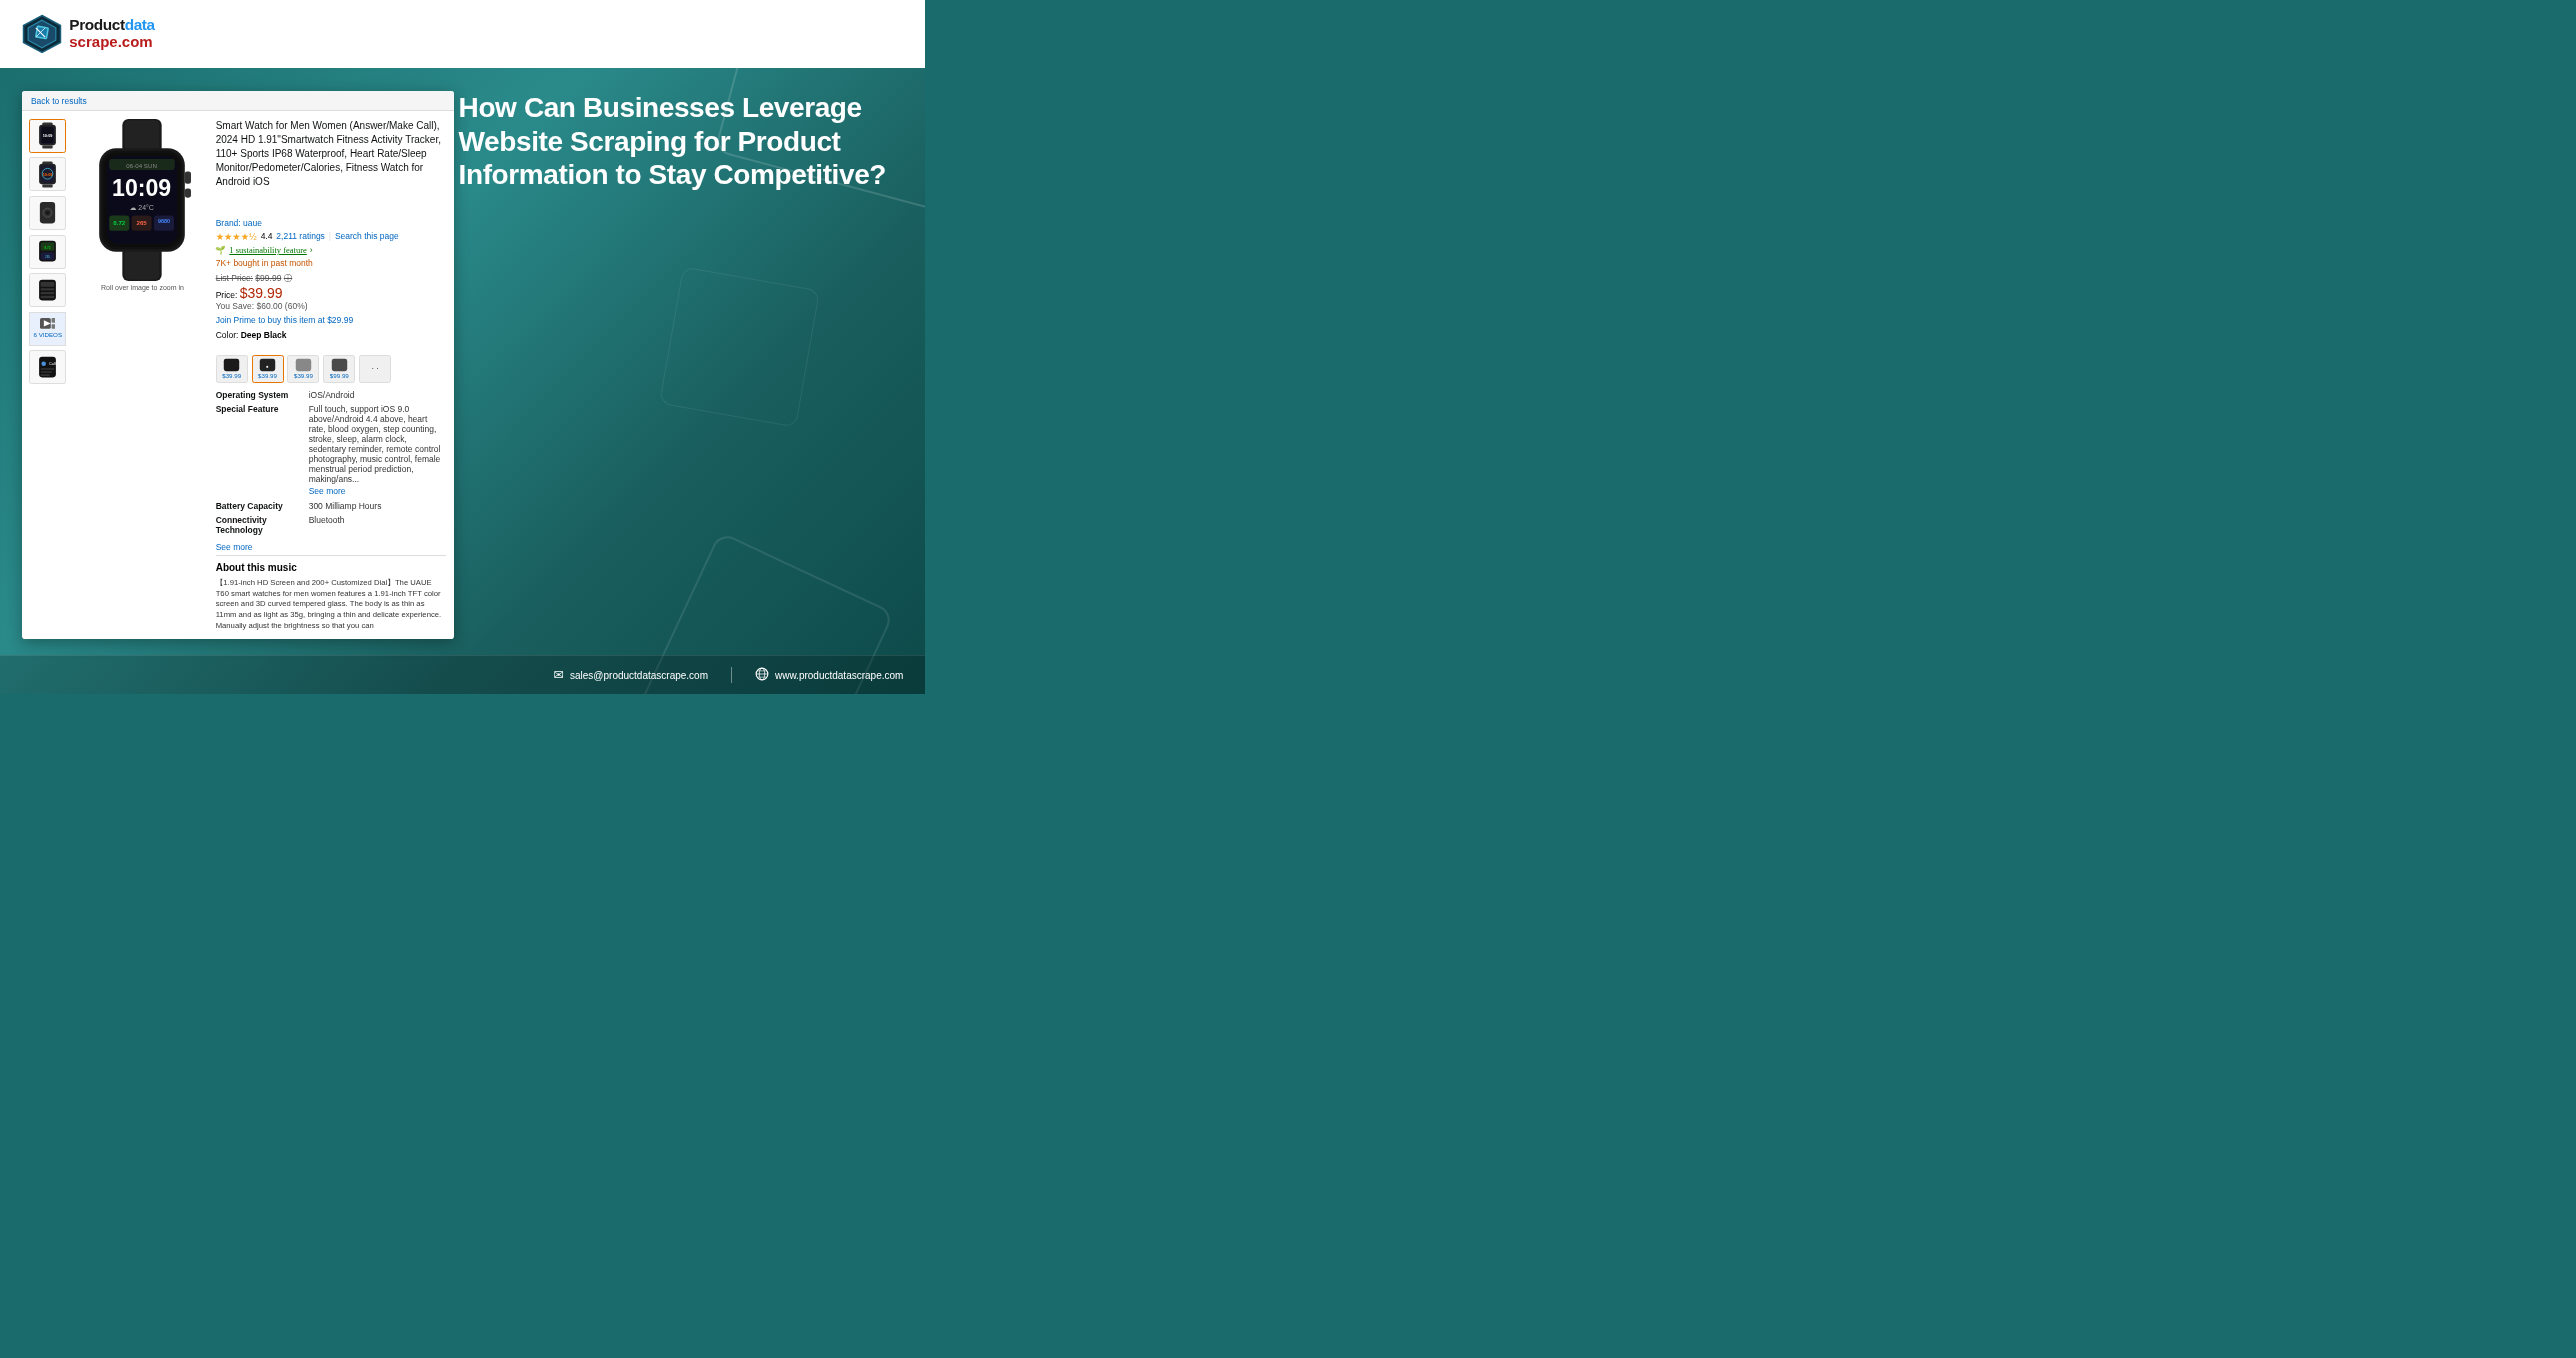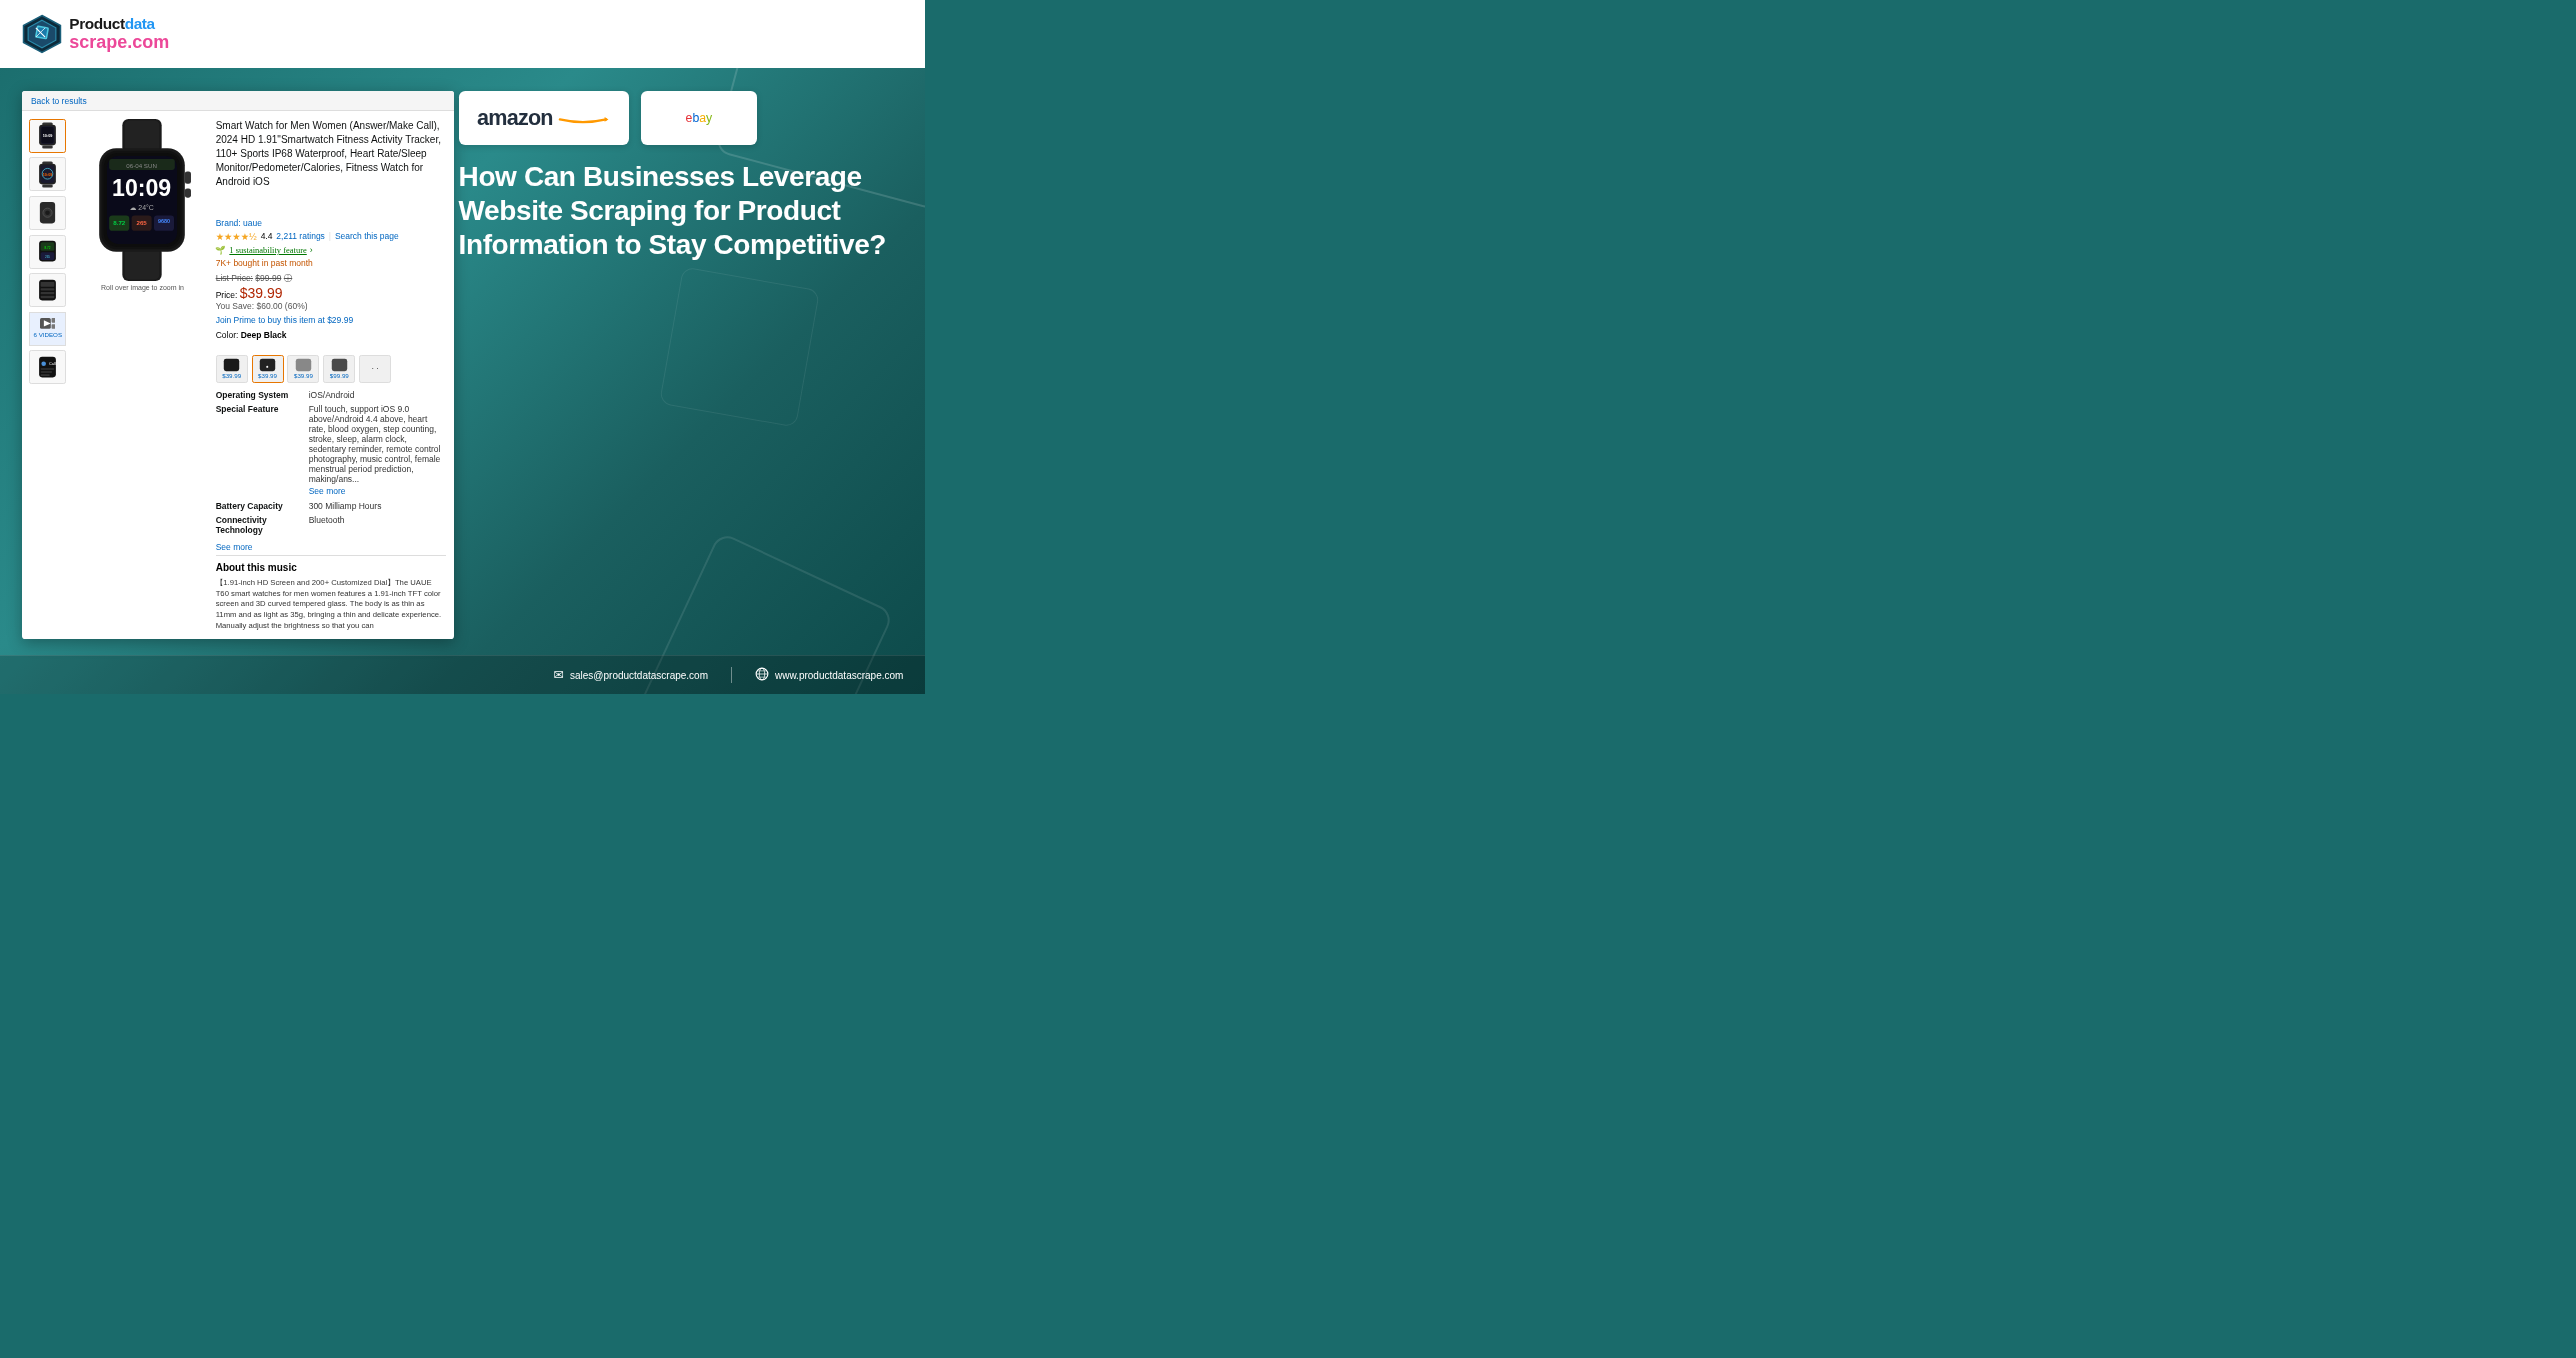--- a/index.html
+++ b/index.html
@@ -93,23 +93,23 @@
       font-weight: 900;
       color: #1a1a1a;
       letter-spacing: -0.4px;
     }
 
     .logo-text-top span {
       color: #2196f3;
     }
 
     .logo-text-bottom {
-      font-size: 18px;
+      font-size: 15px;
       font-weight: 700;
-      color: #ec4899;
+      color: #b91c1c;
     }
 
     
     .content-area {
       display: flex;
       flex: 1;
       padding: 23px 21.6px 15.4px 21.6px;
       gap: 5px;
     }
 
@@ -744,39 +744,20 @@
           <div class="about-section">
             <div class="about-title">About this music</div>
             <div class="about-text">【1.91-inch HD Screen and 200+ Customized Dial】The UAUE T60 smart watches for men women features a 1.91-inch TFT color screen and 3D curved tempered glass. The body is as thin as 11mm and as light as 35g, bringing a thin and delicate experience. Manually adjust the brightness so that you can</div>
           </div>
         </div>
       </div>
     </div>
 
     <div class="right-panel">
 
-      <div class="marketplace-logos">
-        <div class="marketplace-card">
-          <div>
-            <div class="amazon-smile">
-              <span style="font-size:21.6px; font-weight:900; color:#232f3e; font-family:'Arial Black',Arial,sans-serif; letter-spacing:-0.8px;">amazon</span>
-              <svg width="54" height="10.8" viewBox="0 0 70 14">
-                <path d="M5 7 Q35 14 65 7" stroke="#ff9900" stroke-width="3" fill="none" stroke-linecap="round"></path>
-                <polygon points="63,4 68,7 63,10" fill="#ff9900"></polygon>
-              </svg>
-            </div>
-          </div>
-        </div>
-
-        <div class="marketplace-card">
-          <div>
-            <span class="ebay-e">e</span><span class="ebay-b">b</span><span class="ebay-a">a</span><span class="ebay-y">y</span>
-          </div>
-        </div>
-      </div>
 
       <div class="headline-section">
         <div class="headline-text">How Can Businesses Leverage Website Scraping for Product Information to Stay Competitive?</div>
       </div>
 
     </div>
   </div>
 
   <div class="footer-contact">
     <div class="contact-item">

